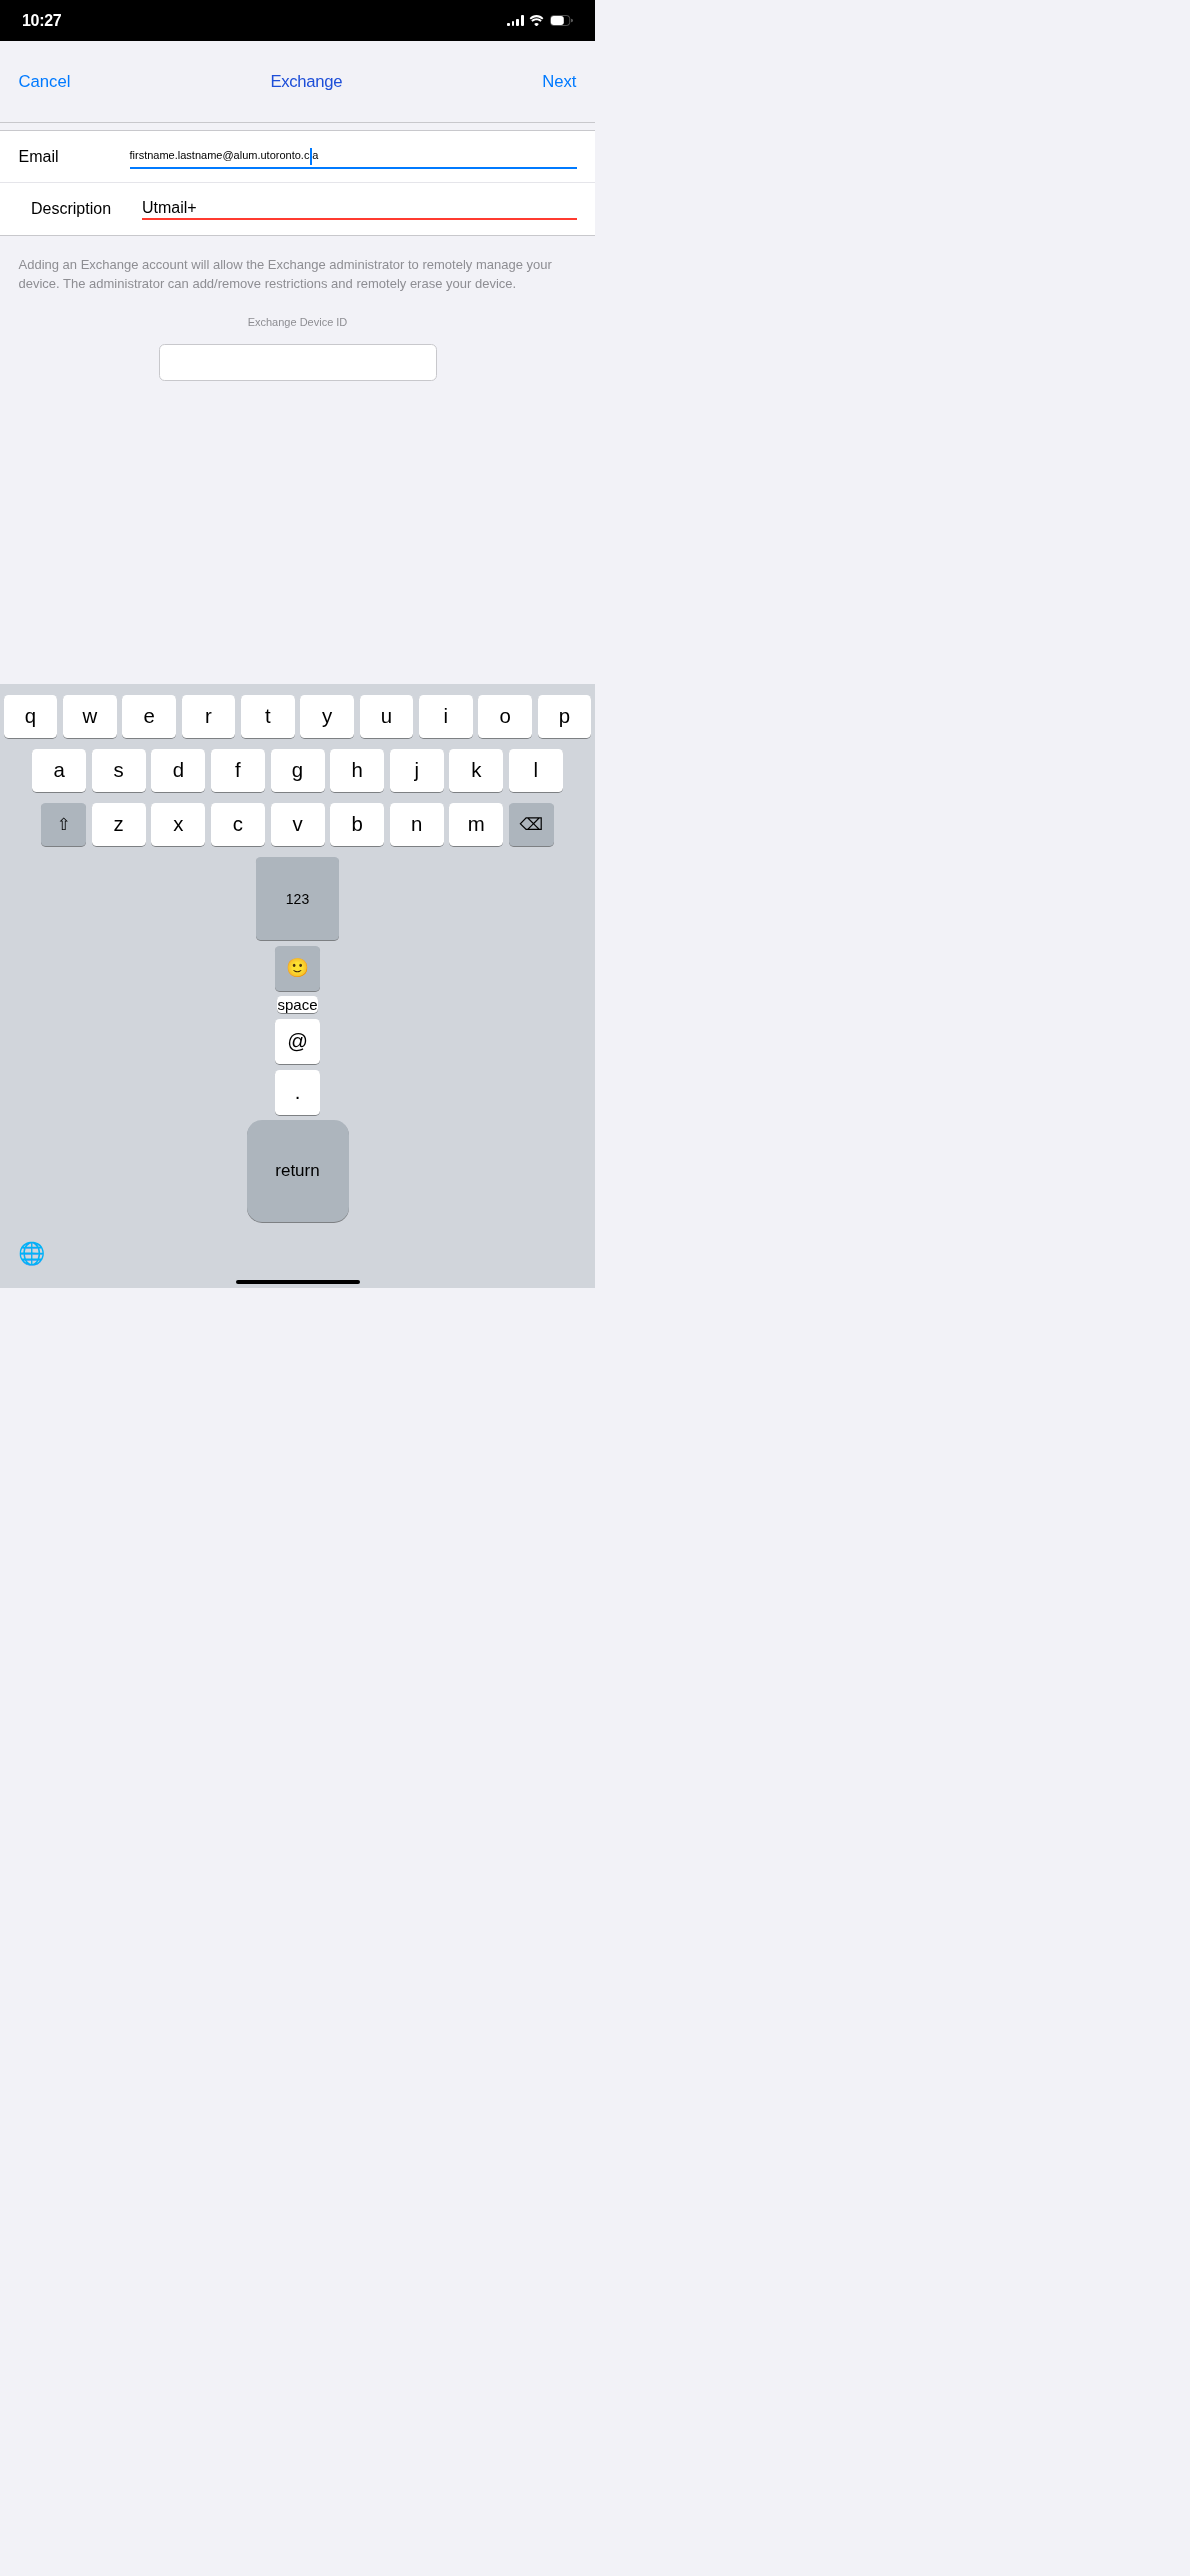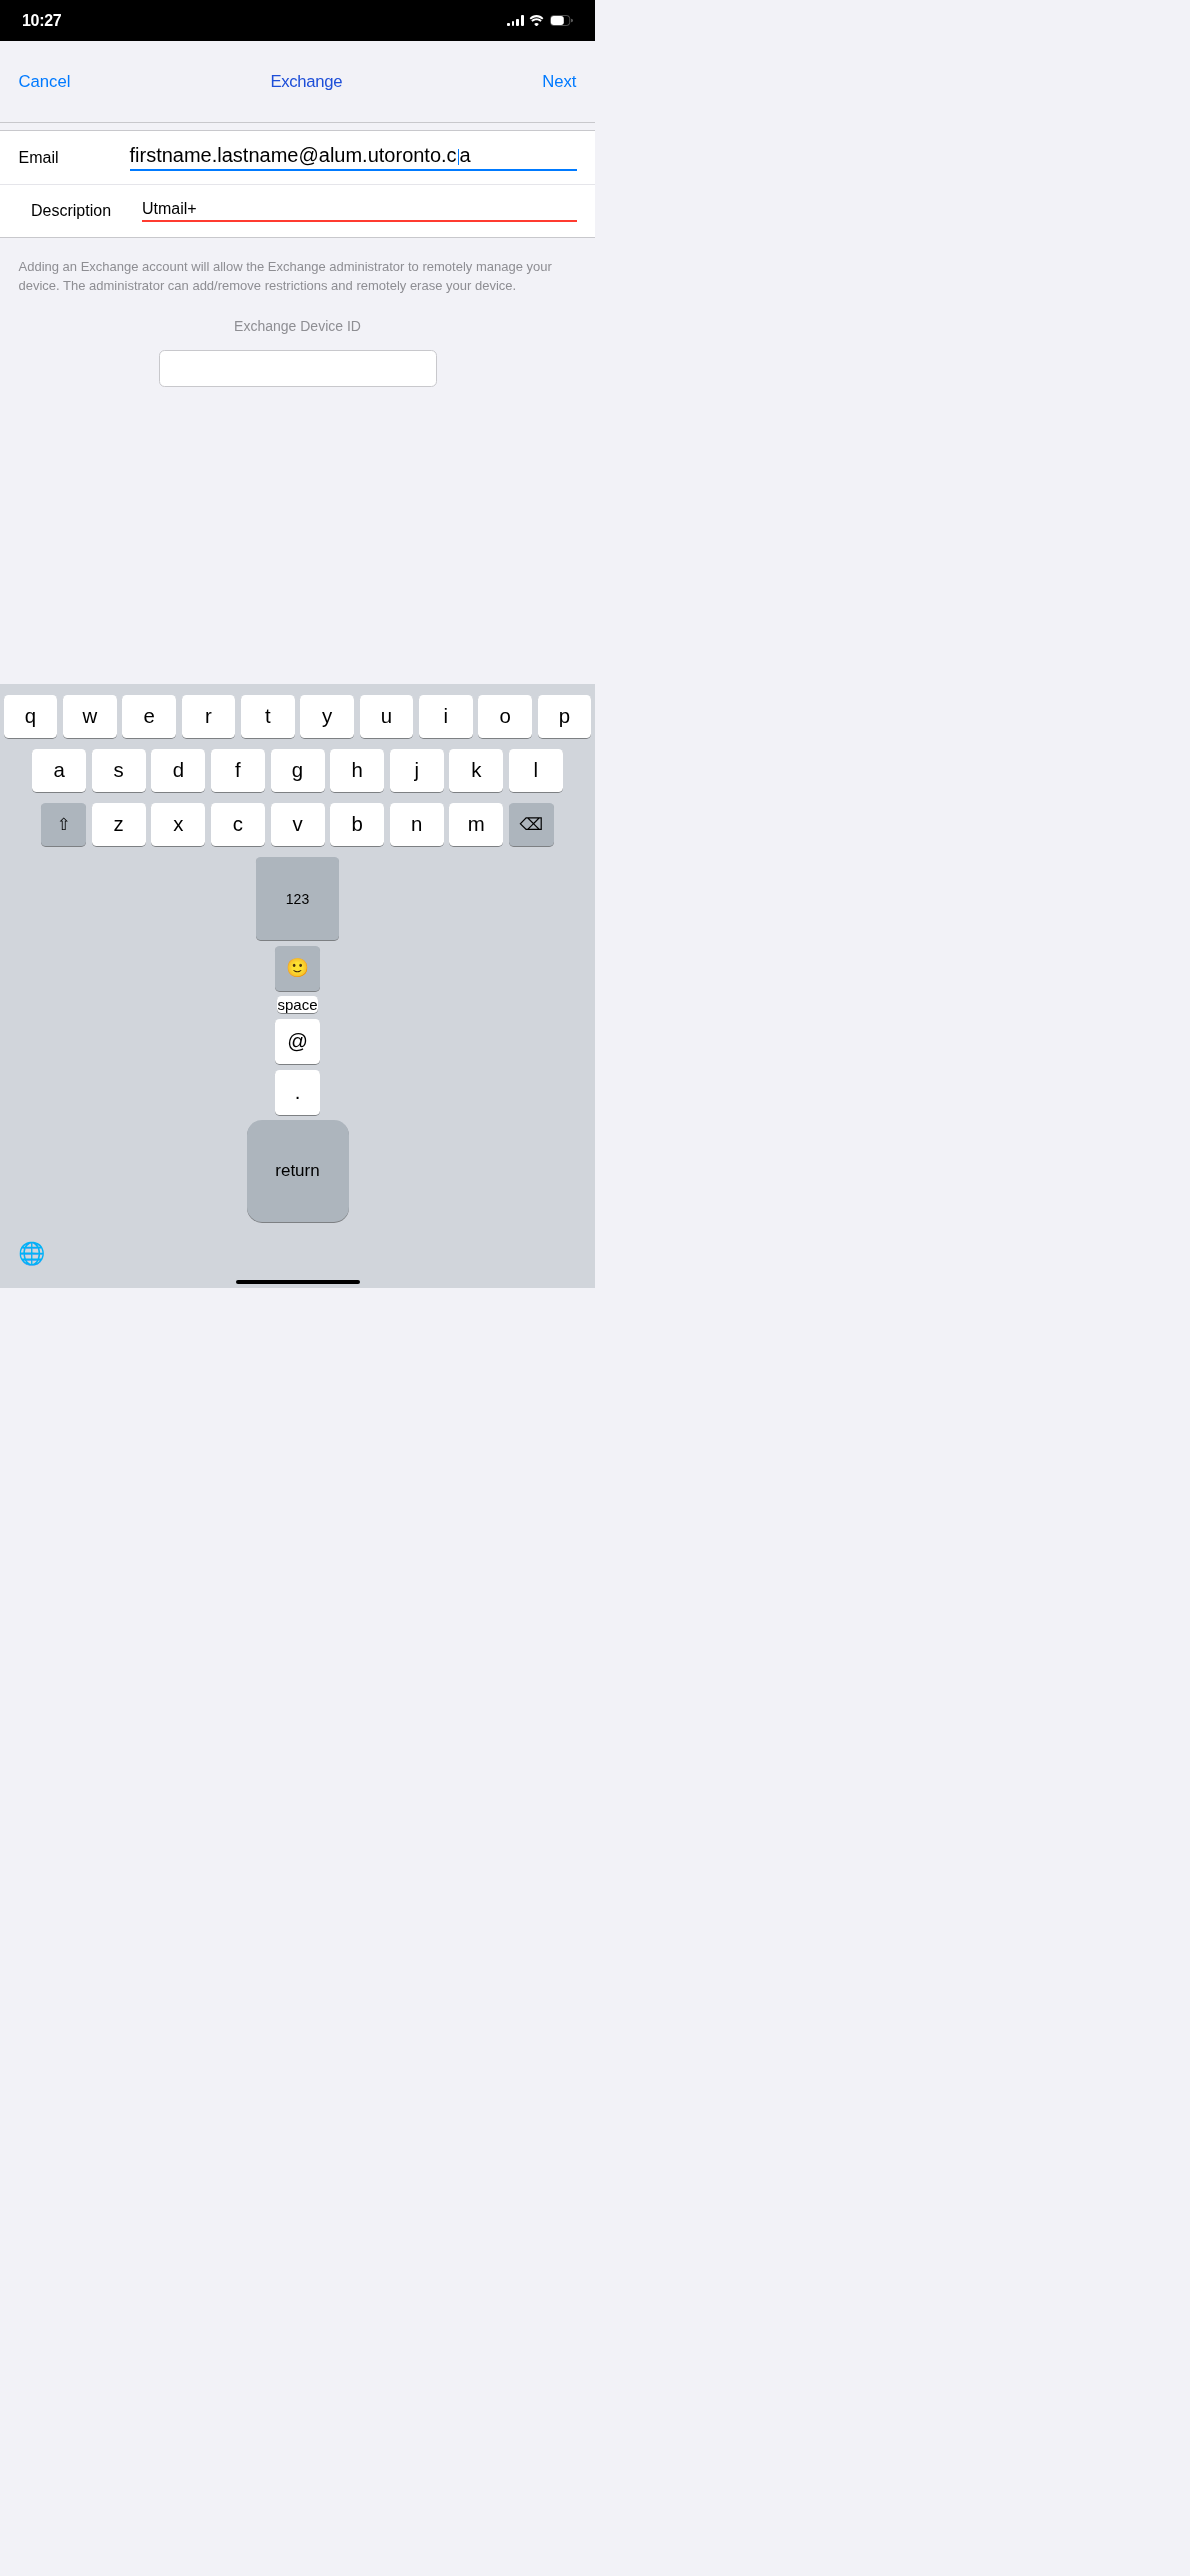--- a/index.html
+++ b/index.html
@@ -137,21 +137,21 @@
     }
 
     
     .device-id-section {
       padding: 22px 18.5px 9.3px 18.5px;
       display: flex;
       flex-direction: column;
       align-items: center;
     }
     .device-id-label {
-      font-size: 14px;
+      font-size: 11px;
       color: #8e8e93;
       margin-bottom: 16px;
       text-align: right;
     }
     .device-id-input-box {
       width: 278px;
       height: 37px;
       background: #fff;
       border-radius: 5.6px;
       border: 0.9px solid #c8c8cc;
@@ -288,21 +288,21 @@
 <div class="nav-bar">
   <span class="nav-cancel">Cancel</span>
   <span class="nav-title">Exchange</span>
   <span class="nav-next">Next</span>
 </div>
 
 <div class="form-section">
   <div class="form-row">
     <span class="form-label">Email</span>
     <div class="form-input-wrapper">
-      <span style="font-size:20px;color:#000;">firstname.lastname@alum.utoronto.c<span class="cursor-line"></span>a</span>
+      <span style="font-size:11px;color:#000;">firstname.lastname@alum.utoronto.c<span class="cursor-line"></span>a</span>
       <div style="width:100%;height:1.9px;background:#007aff;margin-top:1.9px;"></div>
     </div>
   </div>
   <div class="form-row">
     <span class="form-label">Description</span>
     <div class="form-input-wrapper">
       <span style="font-size:16px;color:#000;">Utmail+</span>
       <div style="width:100%;height:1.9px;background:#ff3b30;margin-top:1.9px;"></div>
     </div>
   </div>

